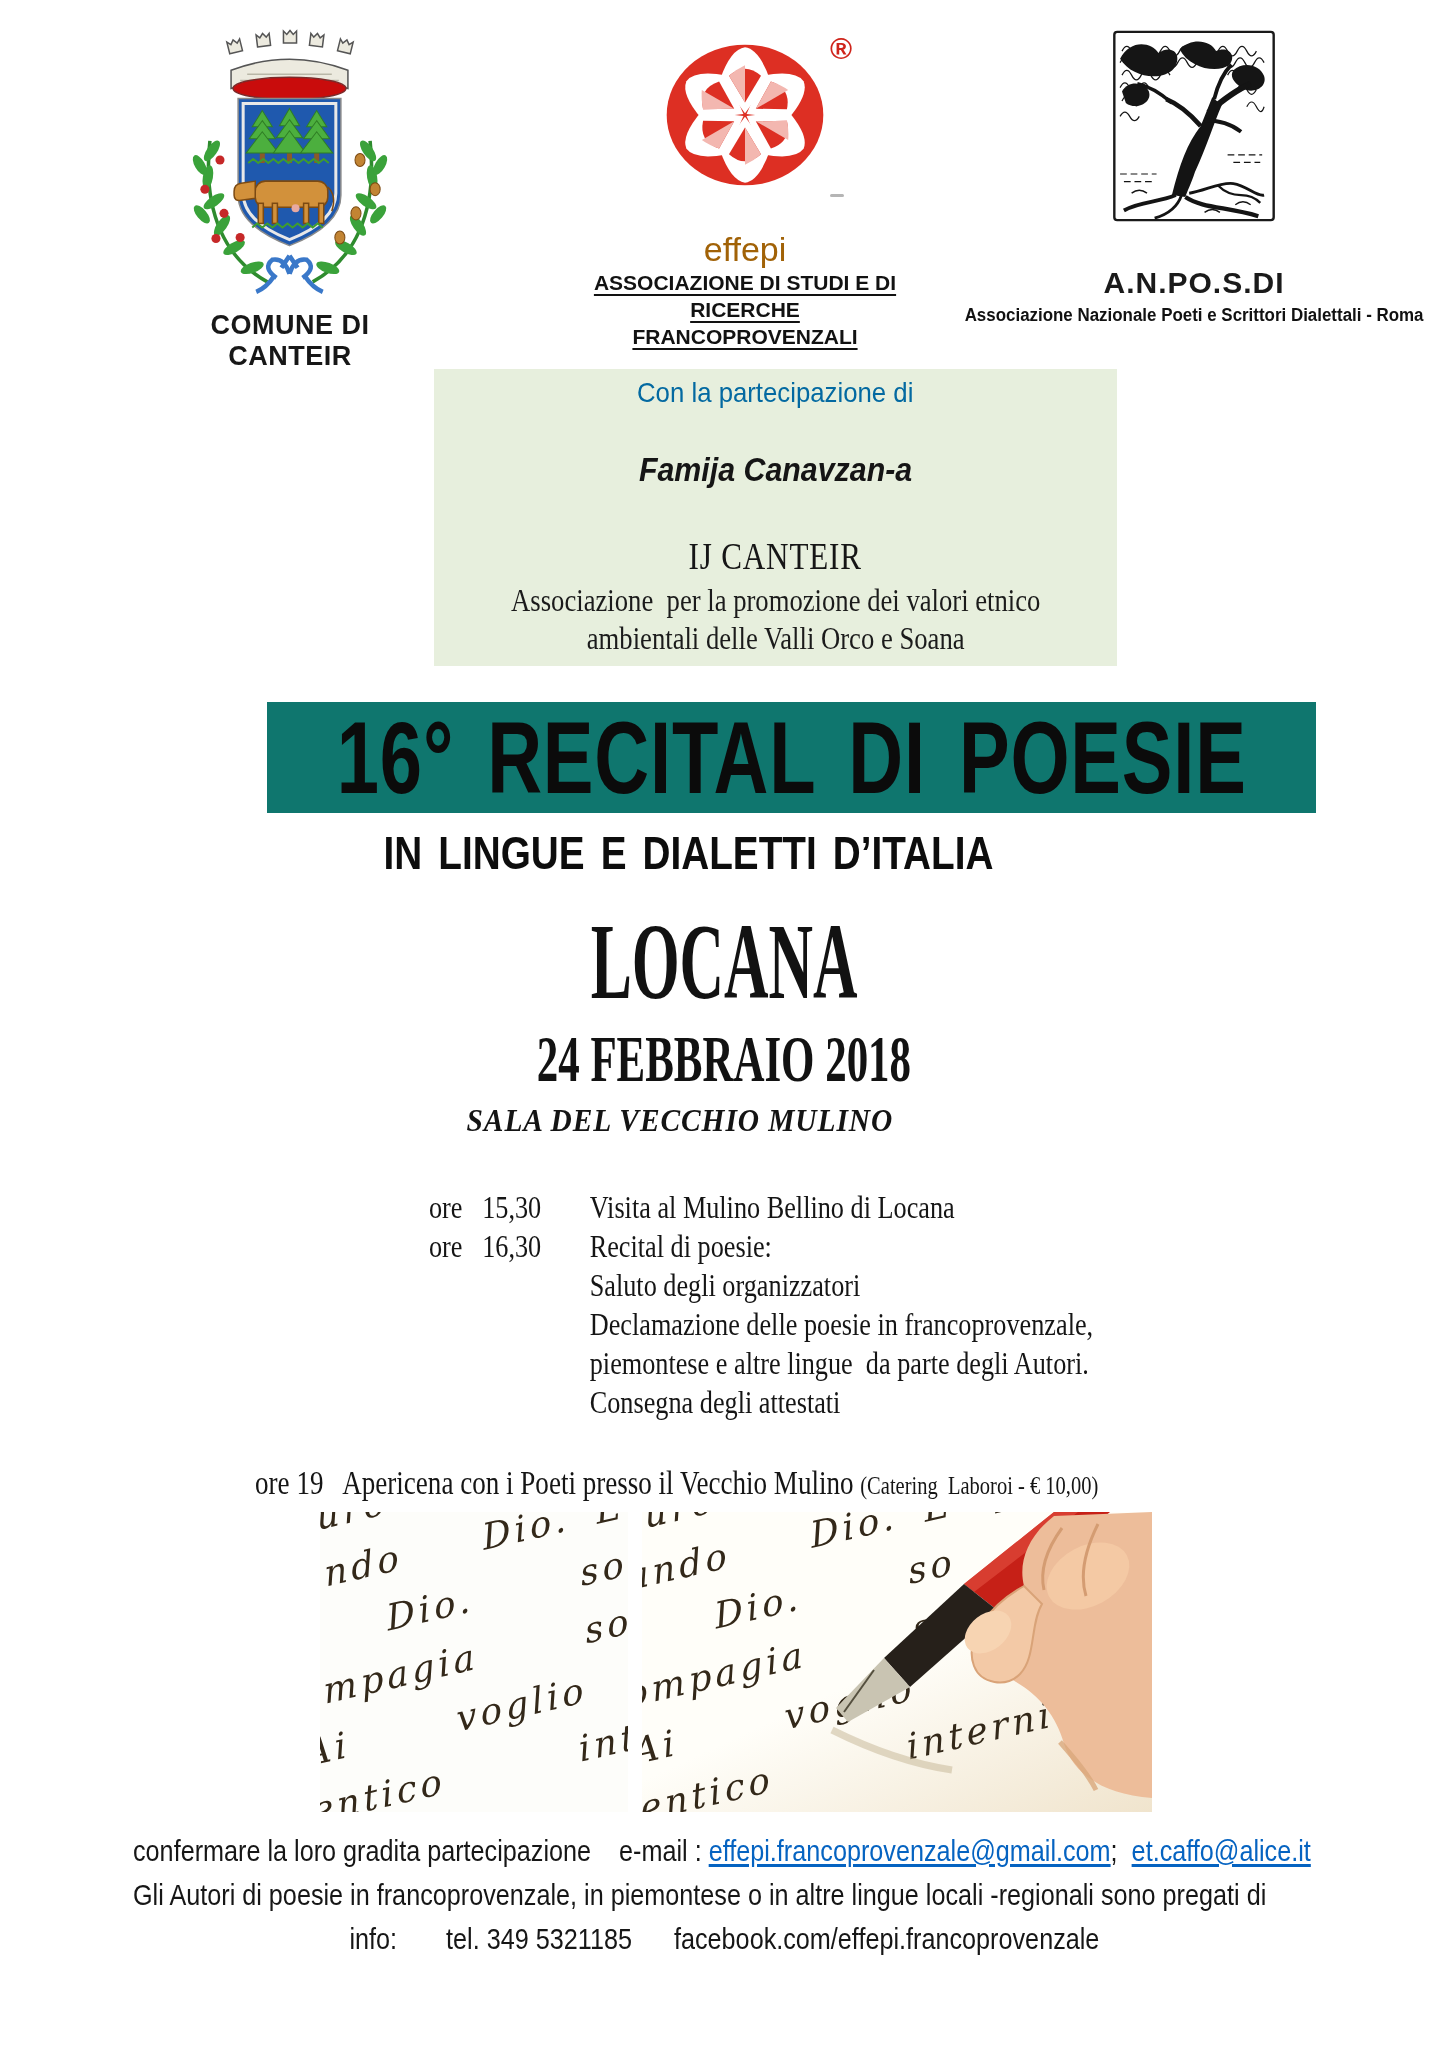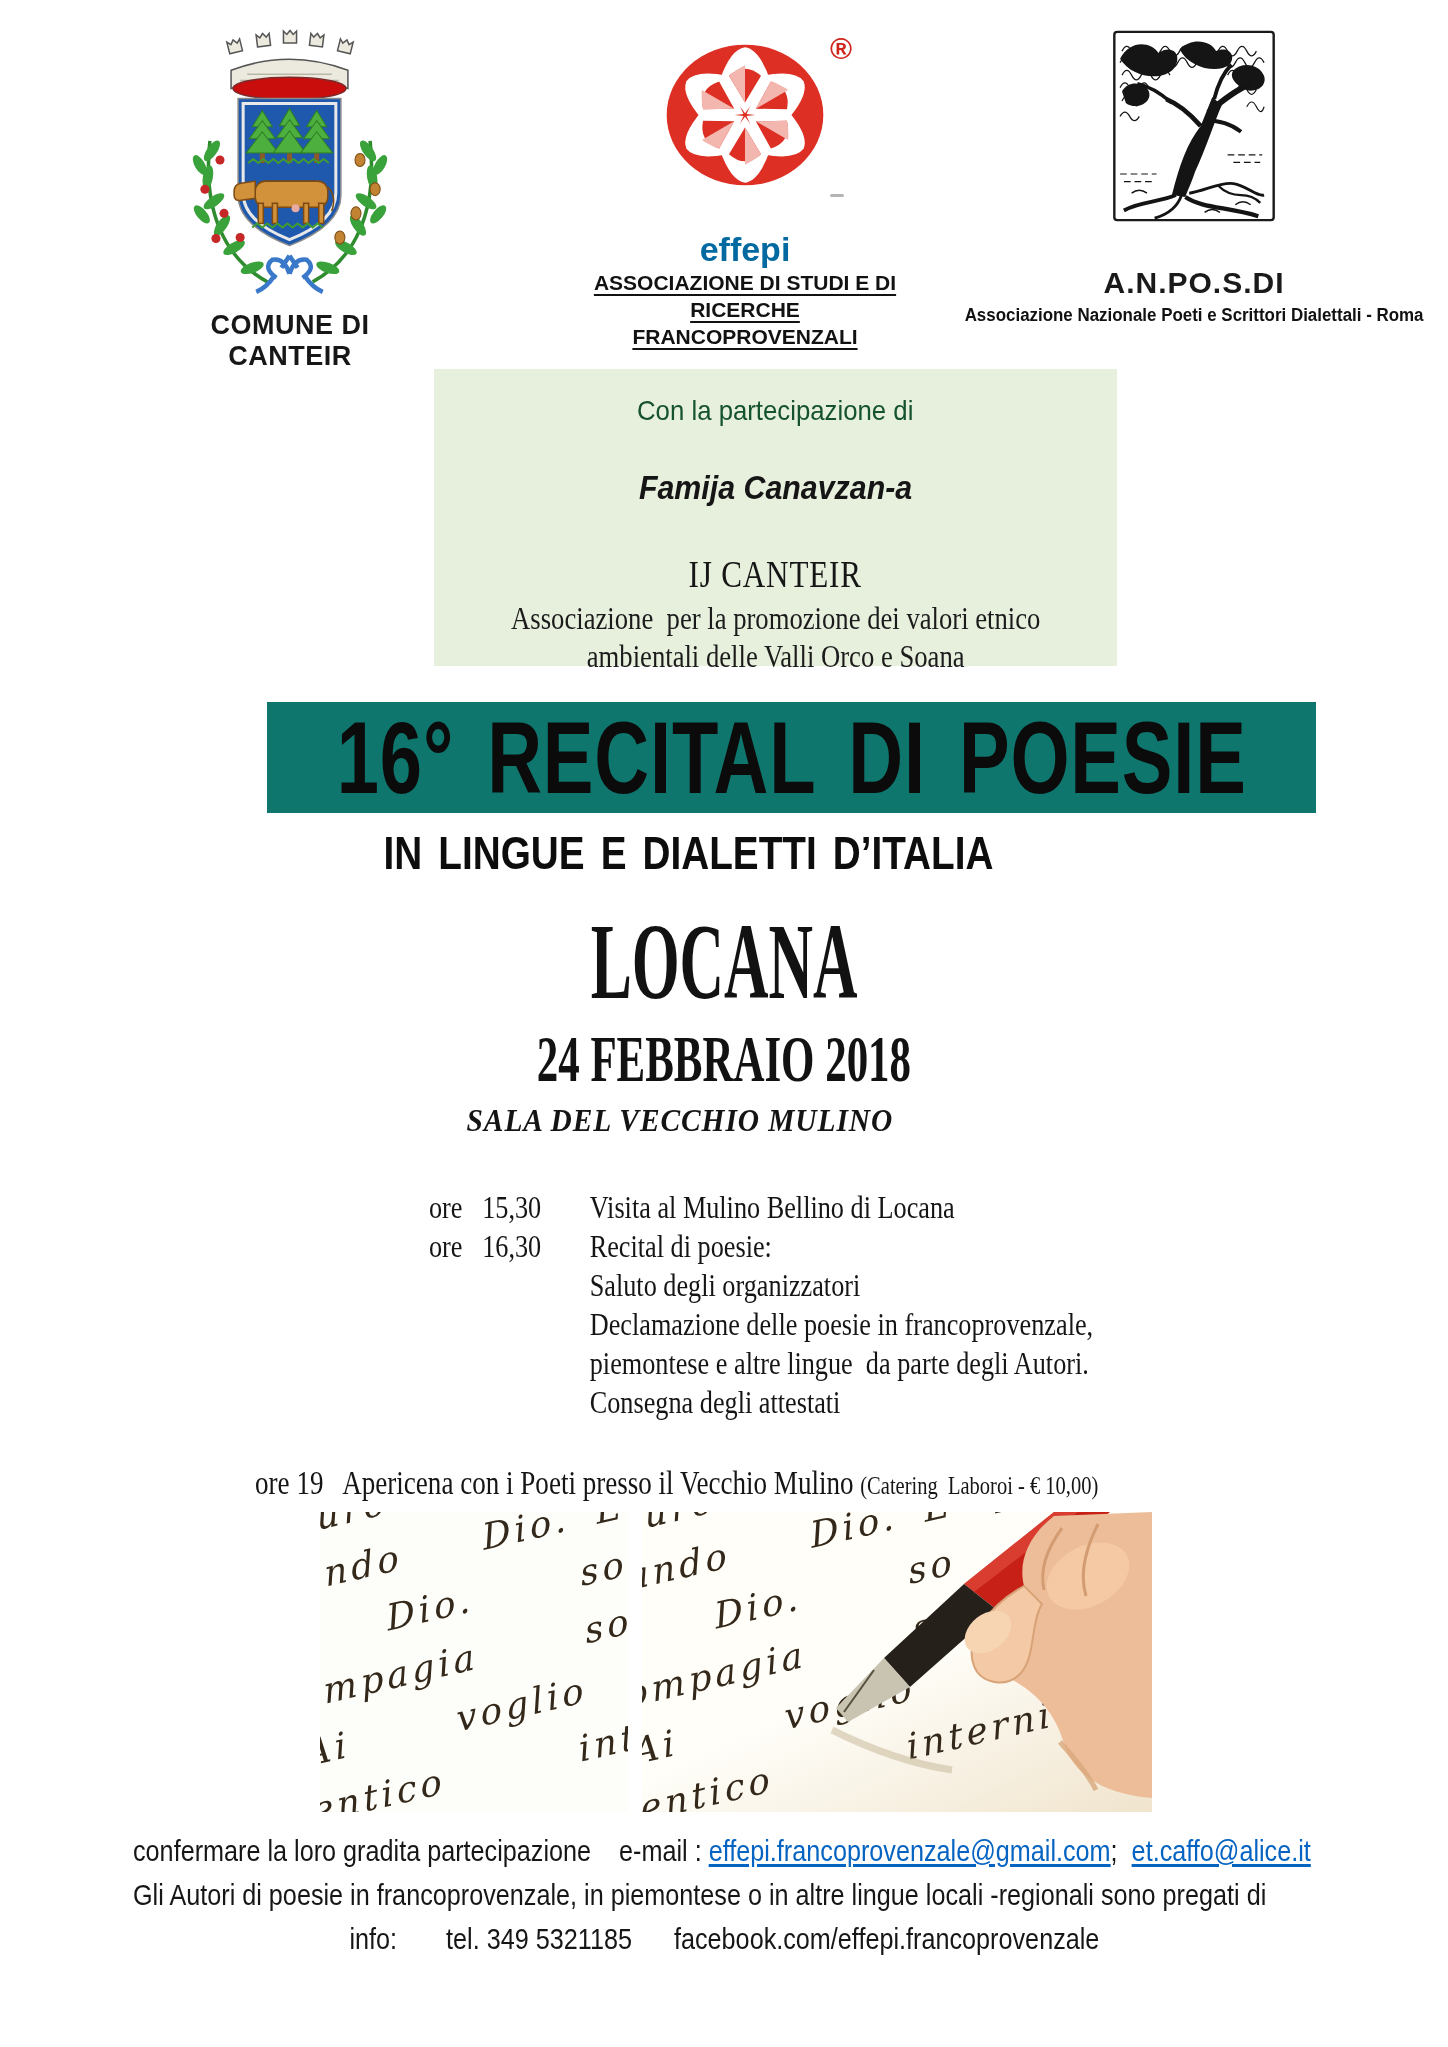--- a/index.html
+++ b/index.html
@@ -8,32 +8,32 @@
     background:#ffffff;overflow:hidden;
     font-family:"Liberation Sans",sans-serif;color:#111;
   }
   
   .logo-block{position:absolute;text-align:center;}
   .comune{left:150px;top:28px;width:280px;}
   .comune-caption{margin-top:6px;font-size:27px;font-weight:bold;letter-spacing:0.5px;color:#171717;}
   .effepi{left:590px;top:34px;width:310px;}
   .rosette-wrap{position:relative;display:inline-block;}
   .reg-mark{position:absolute;right:-18px;top:-2px;font-size:30px;font-weight:bold;color:#cf241b;}
-  .effepi-title{margin-top:30px;font-size:34px;font-weight:bold;color:#0369a1;}
+  .effepi-title{margin-top:30px;font-size:34px;font-weight:normal;color:#a16207;}
   .effepi-line{font-size:21px;font-weight:bold;line-height:27px;text-decoration:underline;text-underline-offset:4px;color:#121212;}
   .anposdi{left:940px;top:30px;width:508px;}
   .anposdi-title{margin-top:40px;font-size:30px;font-weight:bold;letter-spacing:1px;color:#1a1a1a;}
   .anposdi-subtitle{margin-top:5px;font-size:18px;font-weight:bold;white-space:nowrap;}
   .anposdi-subtitle span{display:inline-block;transform:scaleX(0.94);transform-origin:center;}
   
   .participation{
     position:absolute;left:434px;top:369px;width:683px;height:297px;
     background:#e7efdd;text-align:center;
   }
-  .part-intro{padding-top:26px;font-size:28px;color:#14532d;}
+  .part-intro{padding-top:8px;font-size:28px;color:#0369a1;}
   .part-intro span,.part-g1 span{display:inline-block;transform:scaleX(0.92);}
   .part-g1{margin-top:42px;font-size:33px;font-weight:bold;font-style:italic;color:#151515;}
   .part-g2{margin-top:46px;font-family:"Liberation Serif",serif;font-size:37px;letter-spacing:1px;color:#161616;}
   .part-g2 span{display:inline-block;transform:scaleX(0.84);}
   .part-desc{margin-top:4px;font-family:"Liberation Serif",serif;font-size:31px;line-height:38px;color:#1b1b1b;}
   .part-desc span{display:inline-block;transform:scaleX(0.86);white-space:pre;}
   
   .banner{
     position:absolute;left:267px;top:702px;width:1049px;height:111px;
     background:#0f766e;display:flex;align-items:center;justify-content:center;

